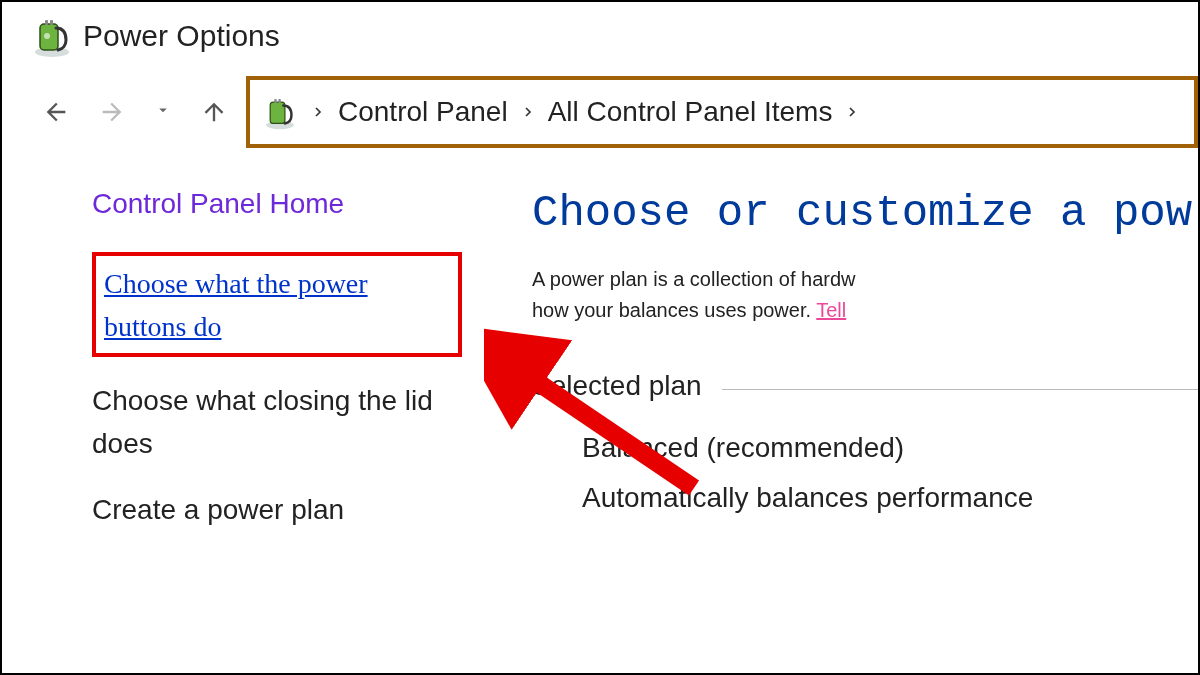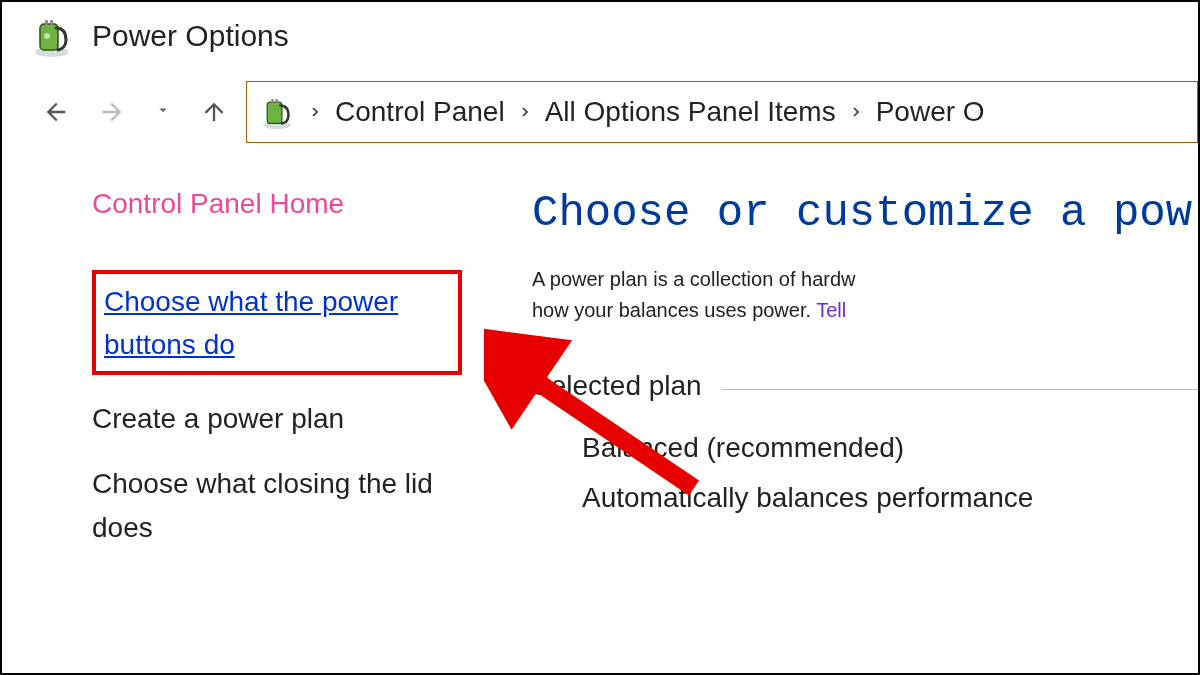--- a/index.html
+++ b/index.html
@@ -15,21 +15,21 @@
     overflow: hidden;
     border: 2px solid #000;
     position: relative;
   }
 
   
   .title-bar {
     display: flex;
     align-items: center;
     padding: 12px 20px 18px 28px;
-    gap: 18px;
+    gap: 9px;
   }
   .title-bar .title {
     font-size: 30px;
     color: #222;
     font-weight: 400;
   }
 
   
   .battery-icon {
     width: 44px;
@@ -69,22 +69,22 @@
     width: 18px;
     color: #666;
     cursor: pointer;
   }
   .nav-up {
     color: #555;
     cursor: pointer;
   }
 
   .address-bar {
-    border: 1px solid #a16207;
-    height: 62px;
+    border: 4px solid #a16207;
+    height: 72px;
     flex: 1;
     display: flex;
     align-items: center;
     padding: 0 12px;
     gap: 6px;
     overflow: hidden;
     white-space: nowrap;
   }
   .bc-sep {
     width: 16px;
@@ -105,40 +105,41 @@
     display: flex;
     padding-top: 40px;
   }
   .sidebar {
     width: 490px;
     padding-left: 90px;
     padding-right: 30px;
   }
   .sidebar-home {
     font-size: 28px;
-    color: #ec4899;
-    margin-bottom: 50px;
+    color: #6d28d9;
+    margin-bottom: 32px;
   }
   .sidebar-link {
     font-size: 28px;
     color: #222;
     line-height: 1.55;
     margin-bottom: 22px;
     cursor: pointer;
     display: block;
   }
   .sidebar-link.active {
     color: #0033cc;
     text-decoration: underline;
   }
   .highlight-box {
     border: 4px solid #e60000;
     padding: 6px 8px 4px 8px;
     margin-bottom: 22px;
     display: inline-block;
+    font-family: Liberation Serif, serif;
   }
   .highlight-box .sidebar-link {
     margin-bottom: 0;
   }
 
   .main {
     flex: 1;
     padding-left: 40px;
     overflow: hidden;
     white-space: nowrap;
@@ -150,21 +151,22 @@
     margin-bottom: 26px;
     font-family: Liberation Mono, monospace;
   }
   .main-desc {
     font-size: 20px;
     color: #222;
     line-height: 1.55;
     margin-bottom: 44px;
   }
   .main-desc a {
-    color: #6d28d9;
+    color: #ec4899;
+    text-decoration: underline;
     cursor: pointer;
   }
 
   .plan-section {
     padding-left: 0;
   }
   .plan-header {
     display: flex;
     align-items: center;
     gap: 20px;
@@ -255,38 +257,37 @@
         <path d="M 26 14 C 34 14 36 20 36 26 C 36 31 33 35 28 36" fill="none" stroke="#333" stroke-width="3" stroke-linecap="round"></path>
       </svg>
     </span>
     <span class="bc-sep"><svg viewBox="0 0 24 24" width="16" height="16">
           <path d="M9 6l6 6-6 6" fill="none" stroke="#333" stroke-width="2.5"></path>
         </svg></span>
     <span class="bc-item">Control Panel</span>
     <span class="bc-sep"><svg viewBox="0 0 24 24" width="16" height="16">
           <path d="M9 6l6 6-6 6" fill="none" stroke="#333" stroke-width="2.5"></path>
         </svg></span>
-    <span class="bc-item">All Options Panel Items</span>
+    <span class="bc-item">All Control Panel Items</span>
     <span class="bc-sep"><svg viewBox="0 0 24 24" width="16" height="16">
           <path d="M9 6l6 6-6 6" fill="none" stroke="#333" stroke-width="2.5"></path>
         </svg></span>
-    <span class="bc-item">Power O</span>
   </div>
 </div>
 
 <div class="content">
   <div class="sidebar">
     <div class="sidebar-home">Control Panel Home</div>
 
     <div class="highlight-box">
       <a class="sidebar-link active">Choose what the power buttons do</a>
     </div>
 
+    <a class="sidebar-link">Choose what closing the lid does</a>
     <a class="sidebar-link">Create a power plan</a>
-    <a class="sidebar-link">Choose what closing the lid does</a>
   </div>
 
   <div class="main">
     <h1 class="main-heading">Choose or customize a pow</h1>
     <p class="main-desc">
       <span>A power plan is a collection of hardw</span><br>
       <span>how your balances uses power. </span><a>Tell </a>
     </p>
 
     <div class="plan-section">

